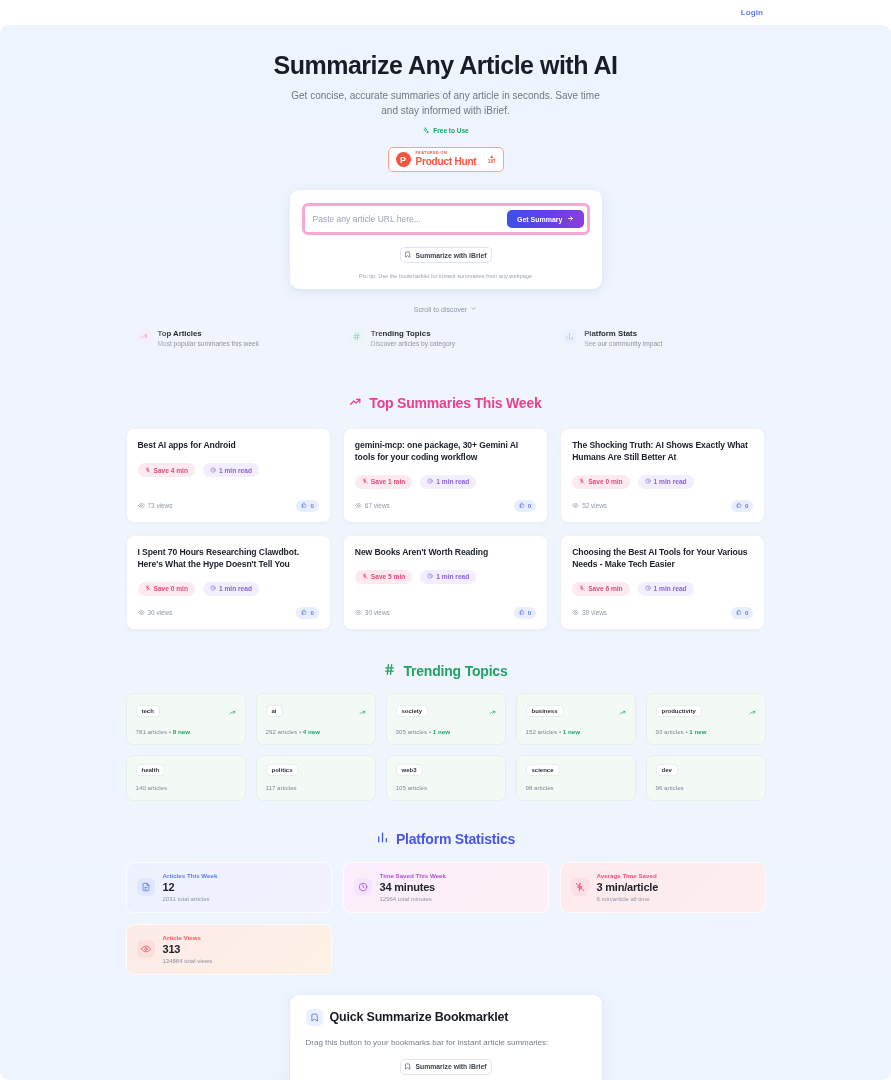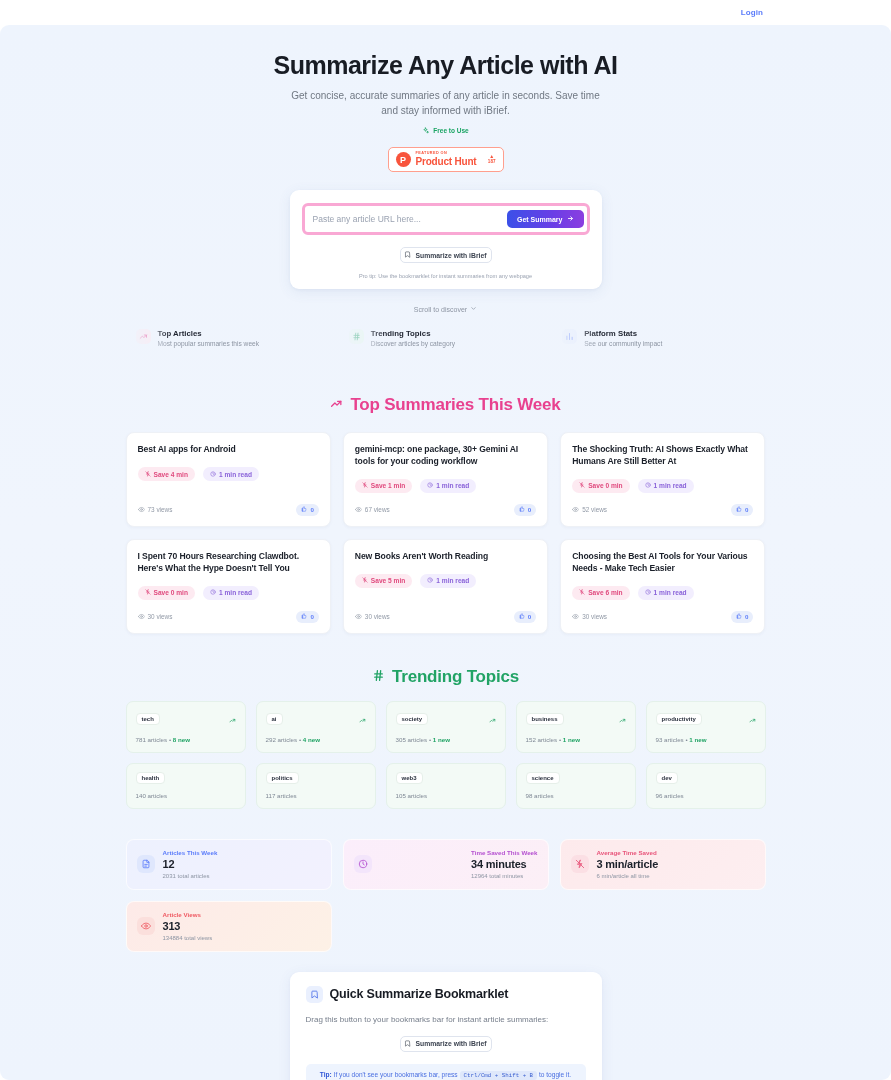--- a/index.html
+++ b/index.html
@@ -187,21 +187,21 @@
   }
   .qn-ico.pink { background: #fde8ef; }
   .qn-ico.green { background: #e6f7ee; }
   .qn-ico.blue { background: #e6edfd; }
   .qn-title { font-size: 7.8px; font-weight: 700; color: #1f2430; line-height: 1.2; }
   .qn-desc { font-size: 6.6px; color: #8d95a3; margin-top: 2px; line-height: 1.35; }
 
   
   .section-head {
     display: flex; align-items: center; justify-content: center; gap: 7px;
-    font-size: 17px; font-weight: 700; letter-spacing: -.2px;
+    font-size: 14px; font-weight: 700; letter-spacing: -.2px;
   }
   .sh-pink { color: #e8418f; }
   .sh-green { color: #21a365; }
   .sh-blue { color: #4b55e8; }
 
   
   .sum-grid {
     margin: 17px auto 0;
     width: 640px;
     display: grid;
@@ -290,21 +290,21 @@
   }
   .stat-ico {
     width: 18px; height: 18px; border-radius: 6px;
     display: flex; align-items: center; justify-content: center;
     flex: 0 0 auto;
   }
   .stat-label { font-size: 6.2px; font-weight: 600; }
   .stat-value { font-size: 11px; font-weight: 700; color: #1b202a; margin-top: 2px; letter-spacing: -.2px; }
   .stat-sub { font-size: 6px; color: #8d95a3; margin-top: 3px; }
   .sc-blue   { background: linear-gradient(135deg,#edf1fe 0%,#f2f1fe 100%); }
-  .sc-purple { background: linear-gradient(135deg,#fbeefb 0%,#fceff6 100%); justify-content: space-between; }
+  .sc-purple { background: linear-gradient(135deg,#fbeefb 0%,#fceff6 100%); }
   .sc-red    { background: linear-gradient(135deg,#fdeaec 0%,#fdeef0 100%); }
   .sc-orange { background: linear-gradient(135deg,#fdeae8 0%,#fdf1e6 100%); }
   .si-blue   { background: #dfe7fd; }
   .si-purple { background: #f3e5fb; }
   .si-red    { background: #fbdfe4; }
   .si-orange { background: #fbdfdc; }
 
   
   .bm-card {
     margin: 20px auto 0;
@@ -814,20 +814,28 @@
       <div class="trend-card">
         <div class="trend-top">
               <span class="trend-tag">dev</span>
             </div>
         <div class="trend-meta"><span>96 articles</span></div>
       </div>
     </div>
   </section>
 
   <section style="margin-top:30px;">
+    <div class="section-head sh-blue">
+      <span>
+        <svg width="13" height="13" viewBox="0 0 24 24" fill="none" stroke="#4b55e8" stroke-width="2.4" stroke-linecap="round">
+              <path d="M5 20V11M12 20V4M19 20v-6"></path>
+            </svg>
+      </span>
+      <span>Platform Statistics</span>
+    </div>
 
     <div class="stats-grid">
 
       <div class="stat-card sc-blue">
         <span class="stat-ico si-blue">
           <svg width="10" height="10" viewBox="0 0 24 24" fill="none" stroke="#5b7cfa" stroke-width="2" stroke-linecap="round" stroke-linejoin="round">
                 <path d="M14 3H7a2 2 0 00-2 2v14a2 2 0 002 2h10a2 2 0 002-2V8z"></path>
                 <path d="M14 3v5h5M9 13h6M9 17h4"></path>
               </svg>
         </span>

